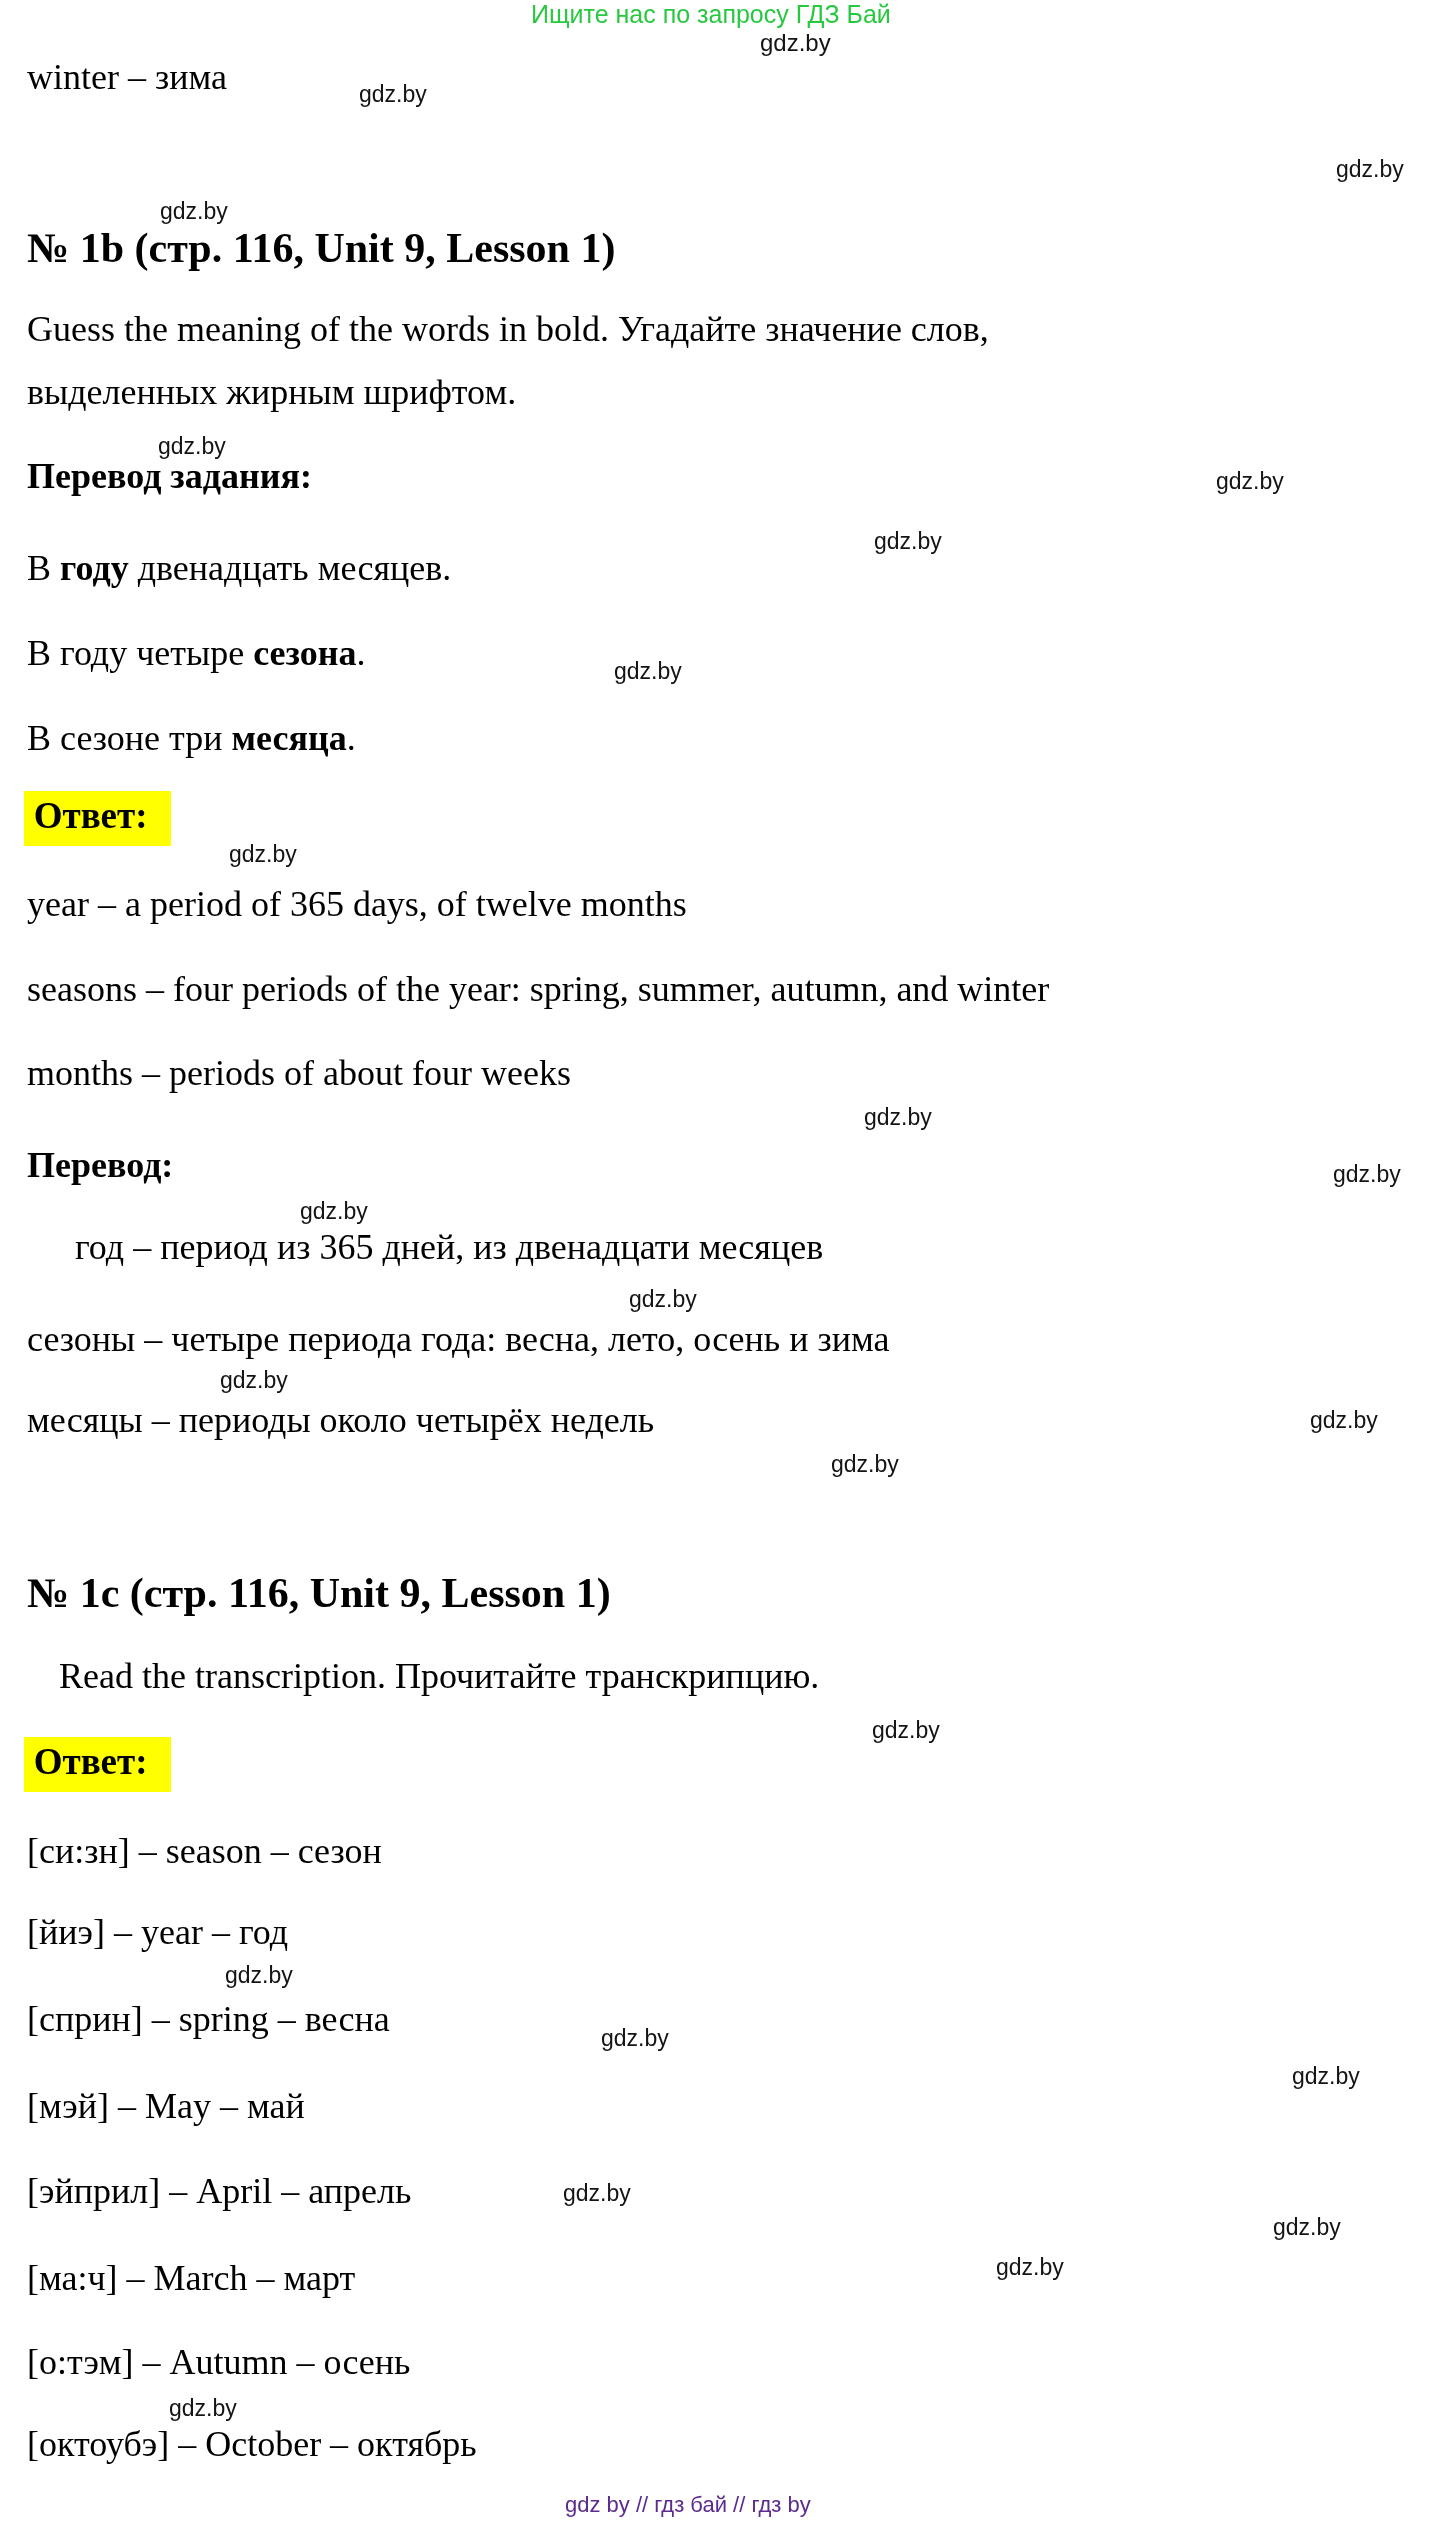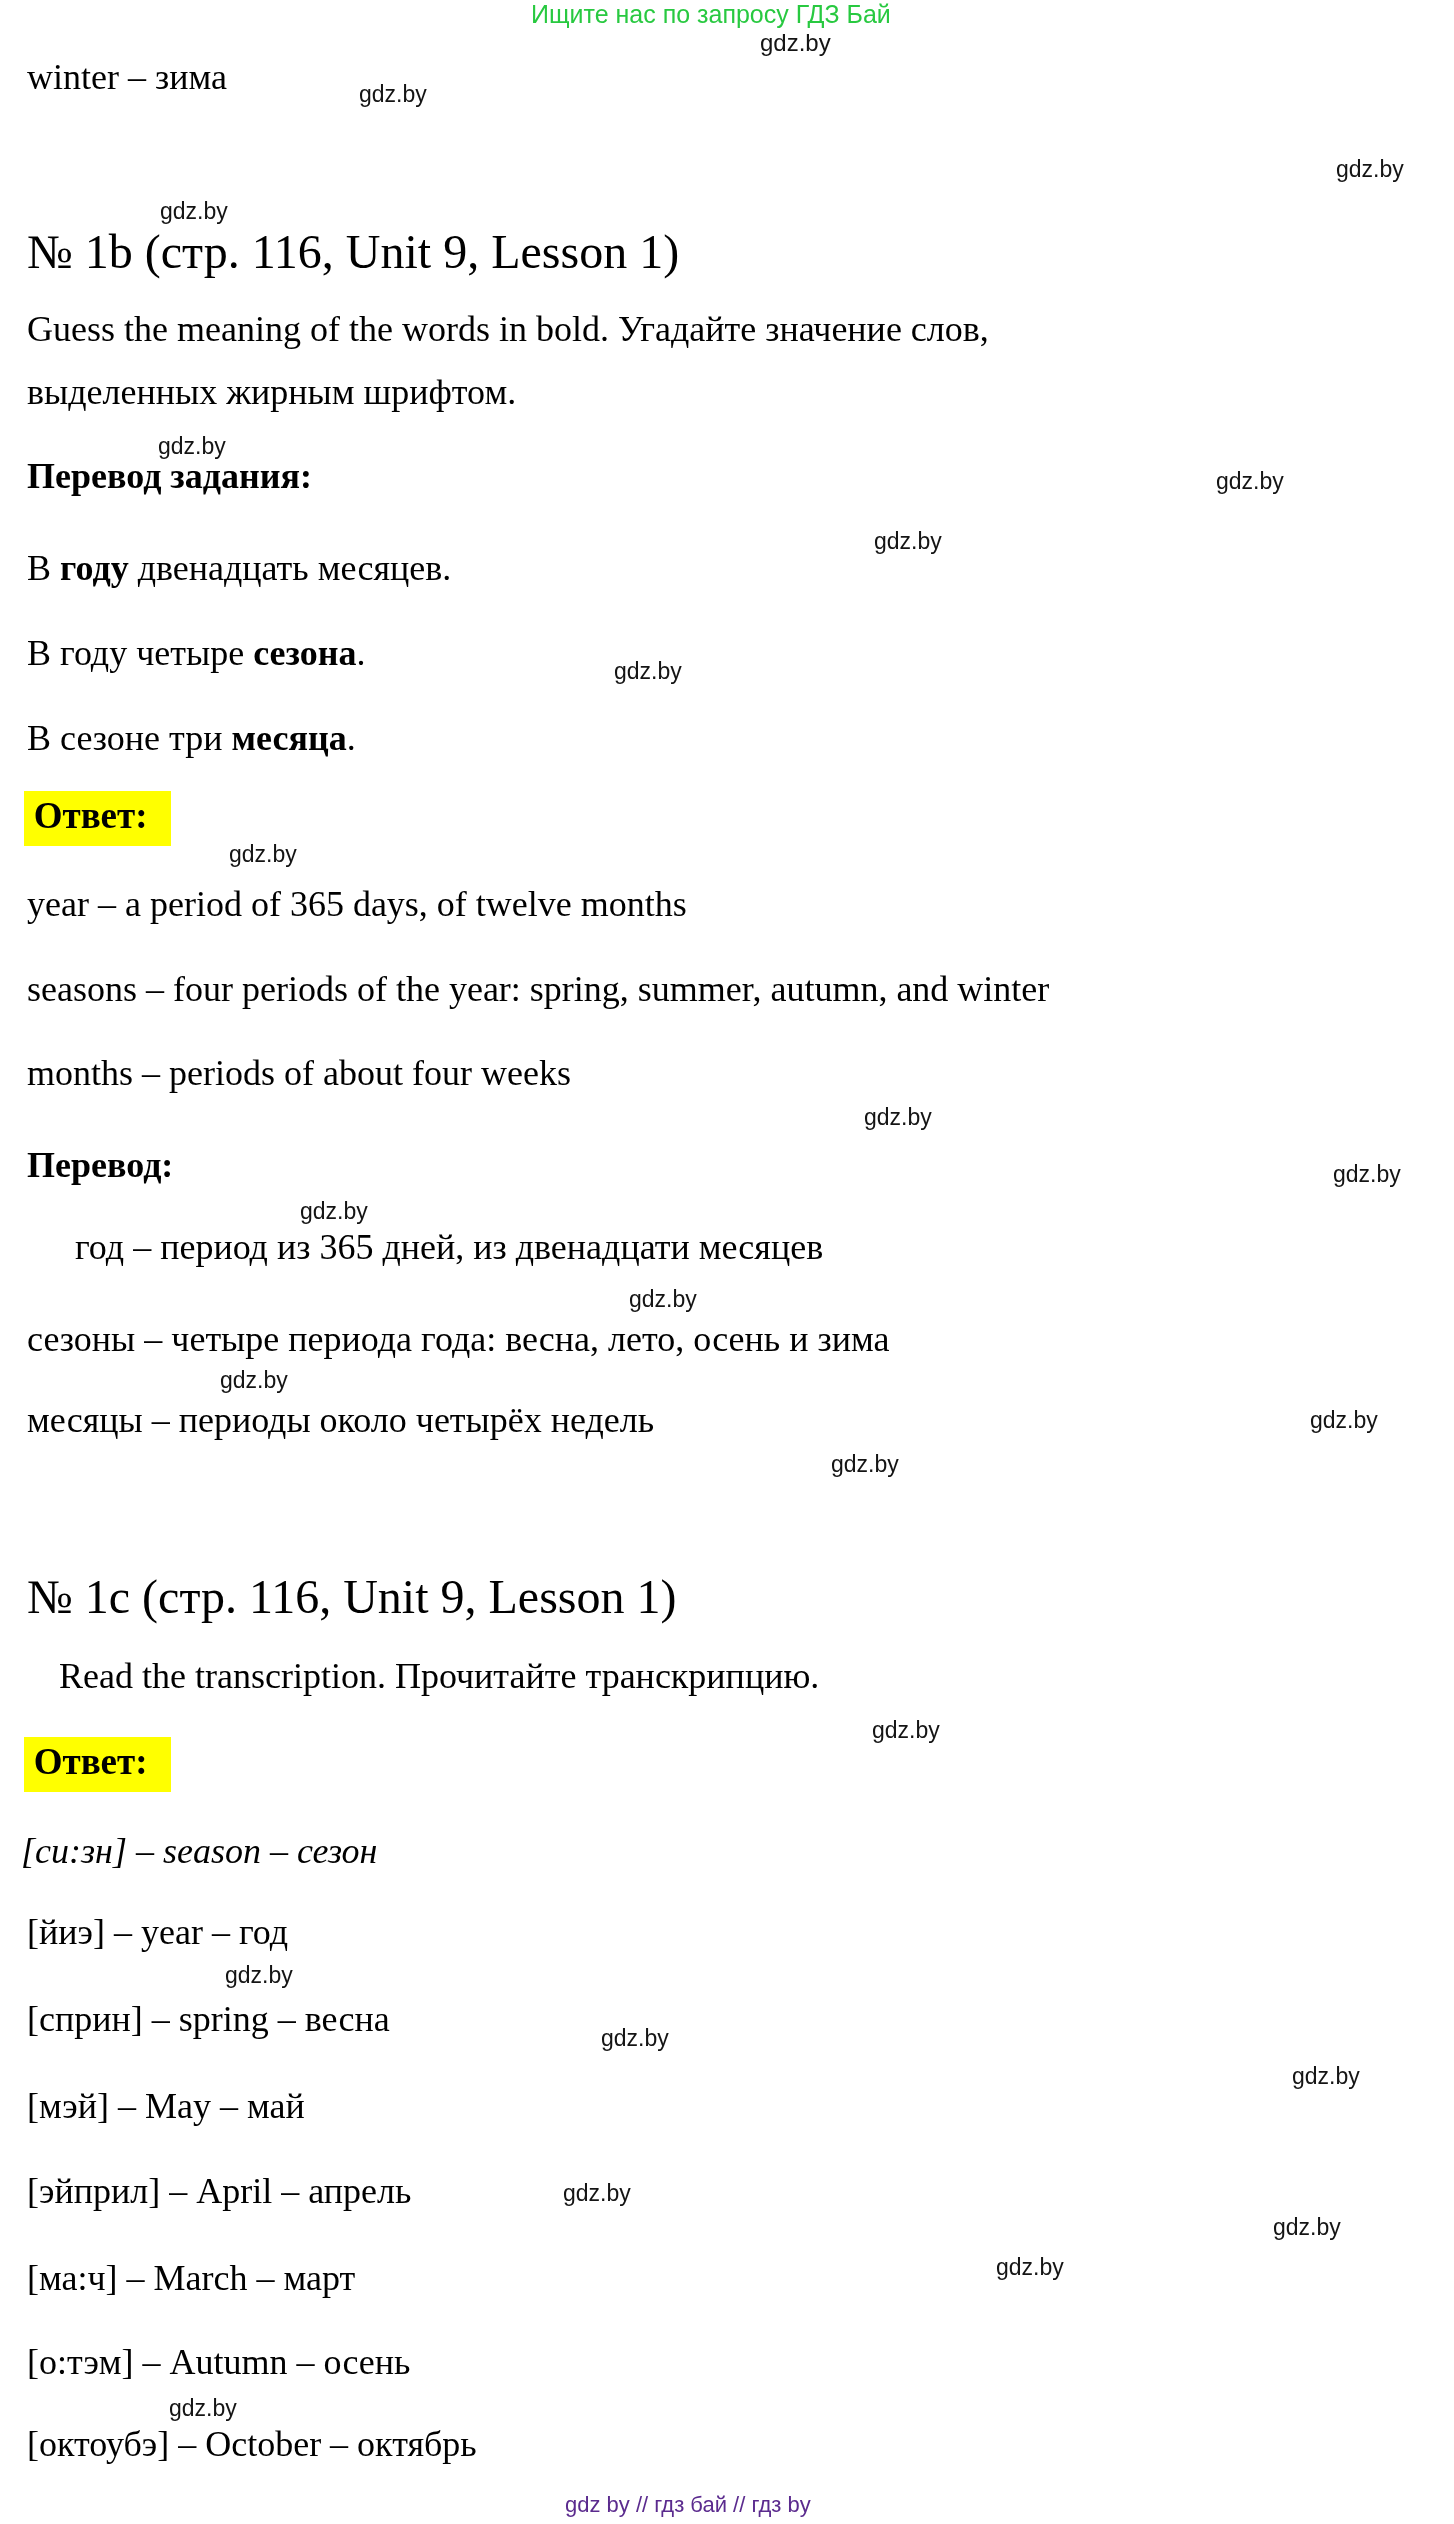--- a/index.html
+++ b/index.html
@@ -5,21 +5,21 @@
   html,body{margin:0;padding:0;background:#ffffff;}
   .page{position:relative;width:1454px;height:2525px;background:#ffffff;overflow:hidden;}
   .serif-line{
     position:absolute;
     font-family:"Liberation Serif","DejaVu Serif",serif;
     font-size:36px;
     line-height:1.15;
     color:#000000;
     white-space:nowrap;
   }
-  .heading{font-weight:400;font-size:48px;}
+  .heading{font-weight:700;font-size:42px;}
   .b{font-weight:700;}
   .answer-label{
     position:absolute;
     background:#ffff00;
     font-family:"Liberation Serif","DejaVu Serif",serif;
     font-size:37px;
     font-weight:700;
     color:#000000;
     padding:3.2px 23px 9px 9.7px;
     white-space:nowrap;
@@ -77,21 +77,21 @@
 
   <div class="serif-line" style="left:27px;top:1227px;margin-left:48px;">год – период из 365 дней, из двенадцати месяцев</div>
   <div class="serif-line" style="left:27px;top:1319px;">сезоны – четыре периода года: весна, лето, осень и зима</div>
   <div class="serif-line" style="left:27px;top:1400px;">месяцы – периоды около четырёх недель</div>
 
   <div class="serif-line heading" style="left:27px;top:1569px;">№ 1c (стр. 116, Unit 9, Lesson 1)</div>
   <div class="serif-line" style="left:27px;top:1656px;margin-left:32px;">Read the transcription. Прочитайте транскрипцию.</div>
 
   <div class="answer-label" style="left:24px;top:1737px;">Ответ:</div>
 
-  <div class="serif-line" style="left:21px;top:1831px;font-style:italic;">[си:зн] – season – сезон</div>
+  <div class="serif-line" style="left:27px;top:1831px;">[си:зн] – season – сезон</div>
   <div class="serif-line" style="left:27px;top:1912px;">[йиэ] – year – год</div>
   <div class="serif-line" style="left:27px;top:1999px;">[сприн] – spring – весна</div>
   <div class="serif-line" style="left:27px;top:2086px;">[мэй] – May – май</div>
   <div class="serif-line" style="left:27px;top:2171px;">[эйприл] – April – апрель</div>
   <div class="serif-line" style="left:27px;top:2258px;">[ма:ч] – March – март</div>
   <div class="serif-line" style="left:27px;top:2342px;">[о:тэм] – Autumn – осень</div>
   <div class="serif-line" style="left:27px;top:2424px;">[октоубэ] – October – октябрь</div>
 
   <div class="wm" style="left:359px;top:81px;">gdz.by</div>
   <div class="wm" style="left:1336px;top:156px;">gdz.by</div>

